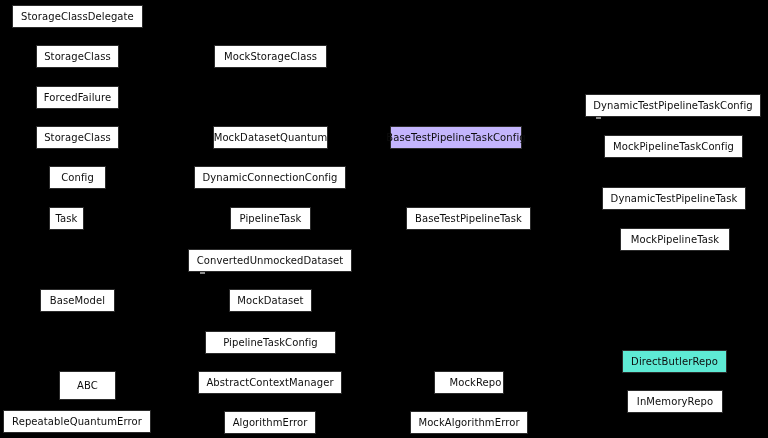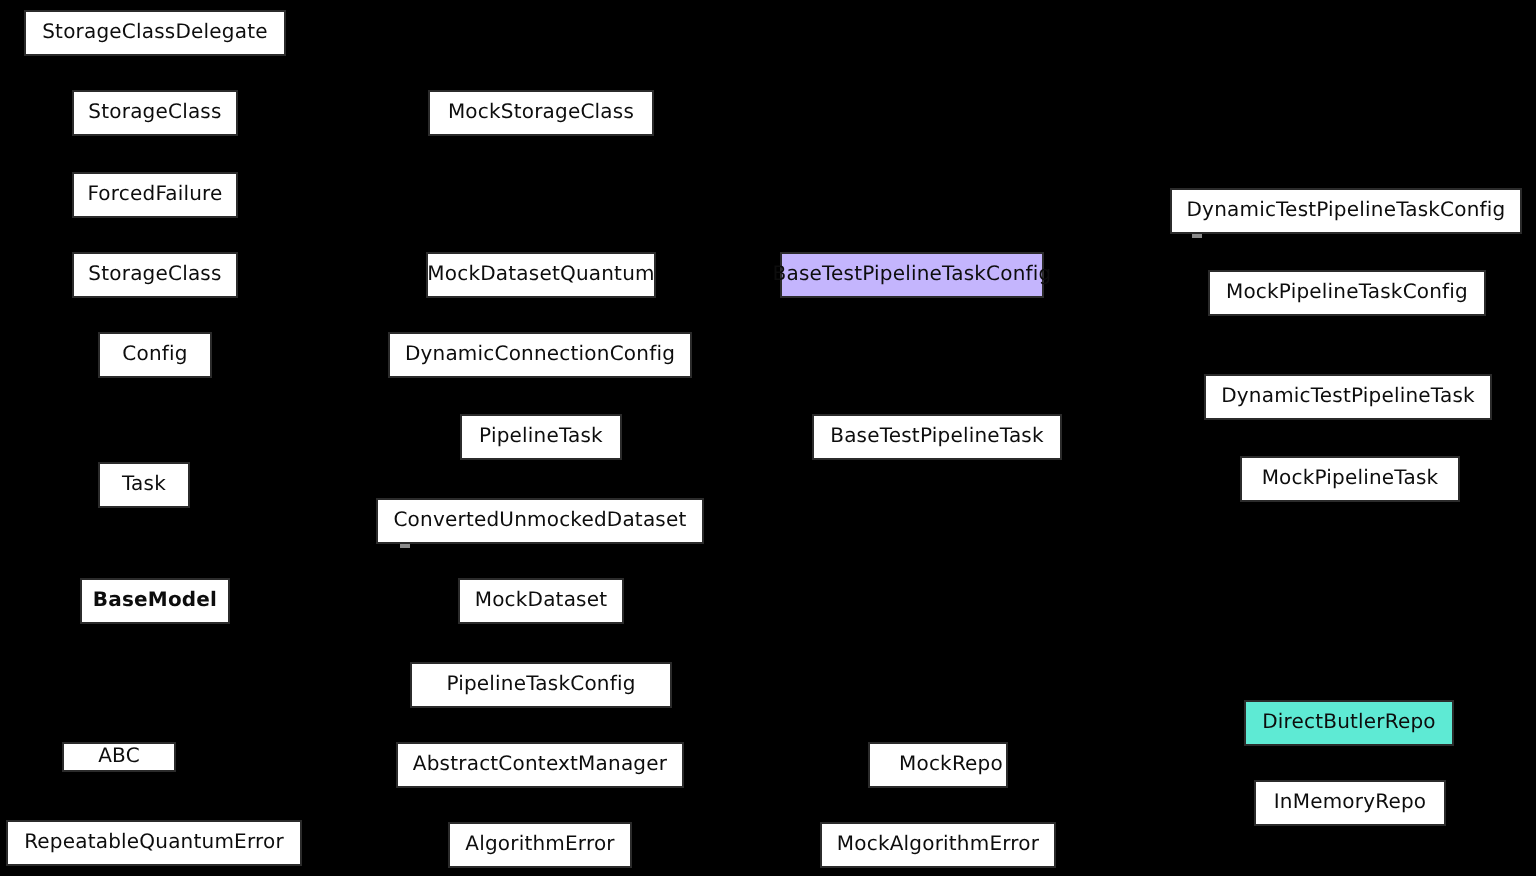--- a/index.html
+++ b/index.html
@@ -51,29 +51,29 @@
     <div class="node" style="left: 214px; top: 45px; width: 113px; height: 23px; background: rgb(255, 255, 255); border-color: rgb(43, 43, 43); color: rgb(13, 13, 13);">MockStorageClass</div>
     <div class="node" style="left: 36px; top: 86px; width: 83px; height: 23px; background: rgb(255, 255, 255); border-color: rgb(43, 43, 43); color: rgb(13, 13, 13);">ForcedFailure</div>
     <div class="node" style="left: 585px; top: 94px; width: 176px; height: 23px; background: rgb(255, 255, 255); border-color: rgb(43, 43, 43); color: rgb(13, 13, 13);">DynamicTestPipelineTaskConfig</div>
     <div class="node" style="left: 36px; top: 126px; width: 83px; height: 23px; background: rgb(255, 255, 255); border-color: rgb(43, 43, 43); color: rgb(13, 13, 13);">StorageClass</div>
     <div class="node" style="left: 213px; top: 126px; width: 115px; height: 23px; background: rgb(255, 255, 255); border-color: rgb(43, 43, 43); color: rgb(13, 13, 13);">MockDatasetQuantum</div>
     <div class="node" style="left: 390px; top: 126px; width: 132px; height: 23px; background: #c4b5fd; border-color: rgb(43, 43, 43); color: rgb(13, 13, 13);">BaseTestPipelineTaskConfig</div>
     <div class="node" style="left: 604px; top: 135px; width: 139px; height: 23px; background: rgb(255, 255, 255); border-color: rgb(43, 43, 43); color: rgb(13, 13, 13);">MockPipelineTaskConfig</div>
     <div class="node" style="left: 49px; top: 166px; width: 57px; height: 23px; background: rgb(255, 255, 255); border-color: rgb(43, 43, 43); color: rgb(13, 13, 13);">Config</div>
     <div class="node" style="left: 194px; top: 166px; width: 152px; height: 23px; background: rgb(255, 255, 255); border-color: rgb(43, 43, 43); color: rgb(13, 13, 13);">DynamicConnectionConfig</div>
     <div class="node" style="left: 602px; top: 187px; width: 144px; height: 23px; background: rgb(255, 255, 255); border-color: rgb(43, 43, 43); color: rgb(13, 13, 13);">DynamicTestPipelineTask</div>
-    <div class="node" style="left: 49px; top: 207px; width: 46px; height: 23px; background: rgb(255, 255, 255); border-color: rgb(43, 43, 43); color: rgb(13, 13, 13); margin-top: 24px;">Task</div>
+    <div class="node" style="left: 49px; top: 207px; width: 35px; height: 23px; background: rgb(255, 255, 255); border-color: rgb(43, 43, 43); color: rgb(13, 13, 13);">Task</div>
     <div class="node" style="left: 230px; top: 207px; width: 81px; height: 23px; background: rgb(255, 255, 255); border-color: rgb(43, 43, 43); color: rgb(13, 13, 13);">PipelineTask</div>
     <div class="node" style="left: 406px; top: 207px; width: 125px; height: 23px; background: rgb(255, 255, 255); border-color: rgb(43, 43, 43); color: rgb(13, 13, 13);">BaseTestPipelineTask</div>
     <div class="node" style="left: 620px; top: 228px; width: 110px; height: 23px; background: rgb(255, 255, 255); border-color: rgb(43, 43, 43); color: rgb(13, 13, 13);">MockPipelineTask</div>
     <div class="node" style="left: 188px; top: 249px; width: 164px; height: 23px; background: rgb(255, 255, 255); border-color: rgb(43, 43, 43); color: rgb(13, 13, 13);">ConvertedUnmockedDataset</div>
-    <div class="node" style="left: 40px; top: 289px; width: 75px; height: 23px; background: rgb(255, 255, 255); border-color: rgb(43, 43, 43); color: rgb(13, 13, 13); font-weight: bold;">BaseModel</div>
+    <div class="node" style="left: 40px; top: 289px; width: 75px; height: 23px; background: rgb(255, 255, 255); border-color: rgb(43, 43, 43); color: rgb(13, 13, 13);">BaseModel</div>
     <div class="node" style="left: 229px; top: 289px; width: 83px; height: 23px; background: rgb(255, 255, 255); border-color: rgb(43, 43, 43); color: rgb(13, 13, 13);">MockDataset</div>
     <div class="node" style="left: 205px; top: 331px; width: 131px; height: 23px; background: rgb(255, 255, 255); border-color: rgb(43, 43, 43); color: rgb(13, 13, 13);">PipelineTaskConfig</div>
     <div class="node" style="left: 622px; top: 350px; width: 105px; height: 23px; background: #5eead4; border-color: rgb(43, 43, 43); color: rgb(13, 13, 13);">DirectButlerRepo</div>
-    <div class="node" style="left: 31px; top: 371px; width: 57px; height: 15px; background: rgb(255, 255, 255); border-color: rgb(43, 43, 43); color: rgb(13, 13, 13);">ABC</div>
+    <div class="node" style="left: 59px; top: 371px; width: 57px; height: 29px; background: rgb(255, 255, 255); border-color: rgb(43, 43, 43); color: rgb(13, 13, 13);">ABC</div>
     <div class="node" style="left: 198px; top: 371px; width: 144px; height: 23px; background: rgb(255, 255, 255); border-color: rgb(43, 43, 43); color: rgb(13, 13, 13);">AbstractContextManager</div>
     <div class="node" style="left: 434px; top: 371px; width: 70px; height: 23px; background: rgb(255, 255, 255); border-color: rgb(43, 43, 43); color: rgb(13, 13, 13); padding-left: 13px;">MockRepo</div>
     <div class="node" style="left: 627px; top: 390px; width: 96px; height: 23px; background: rgb(255, 255, 255); border-color: rgb(43, 43, 43); color: rgb(13, 13, 13);">InMemoryRepo</div>
     <div class="node" style="left: 3px; top: 410px; width: 148px; height: 23px; background: rgb(255, 255, 255); border-color: rgb(43, 43, 43); color: rgb(13, 13, 13);">RepeatableQuantumError</div>
     <div class="node" style="left: 224px; top: 411px; width: 92px; height: 23px; background: rgb(255, 255, 255); border-color: rgb(43, 43, 43); color: rgb(13, 13, 13);">AlgorithmError</div>
     <div class="node" style="left: 410px; top: 411px; width: 118px; height: 23px; background: rgb(255, 255, 255); border-color: rgb(43, 43, 43); color: rgb(13, 13, 13);">MockAlgorithmError</div>
   </div>
 
 </body></html>

